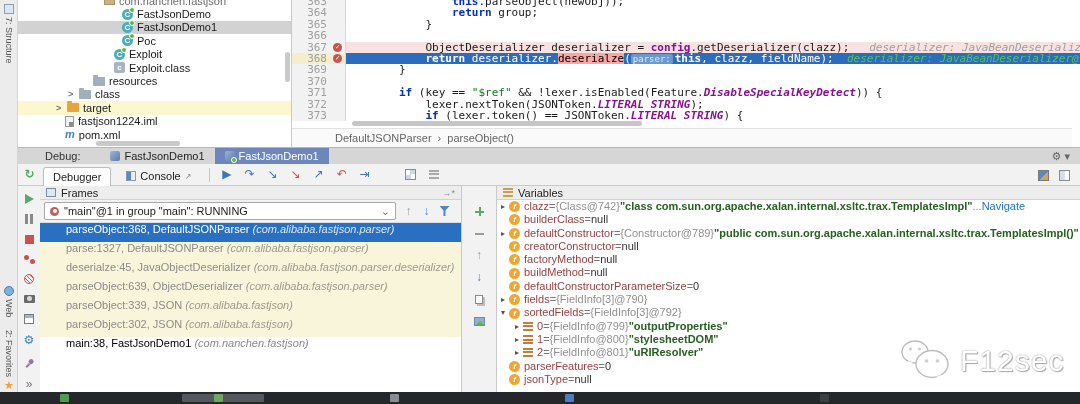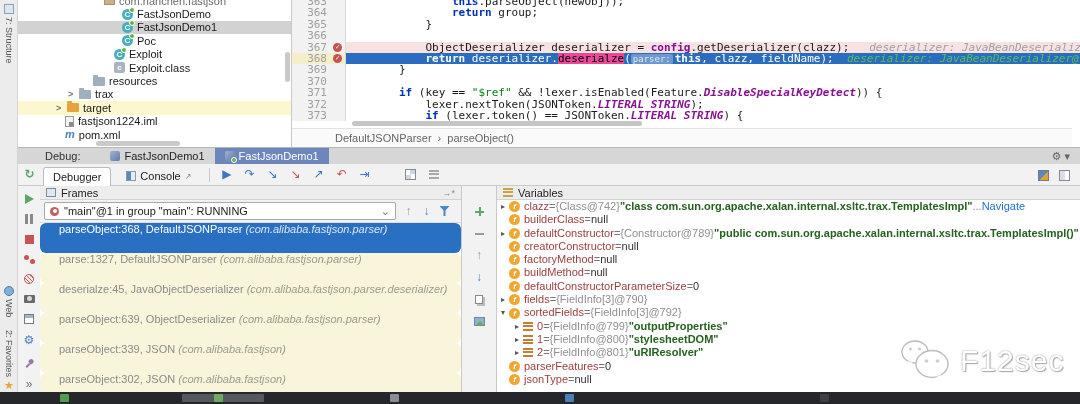--- a/index.html
+++ b/index.html
@@ -45,21 +45,21 @@
   .code { flex:1; overflow:hidden; }
   .L.brk .code { background:#f8e1e1; }
   .L.exec .code { background:#2a6dbf; color:#fff; }
   .t-kw { color:#0033b3; font-weight:bold; }
   .t-fld { color:#871094; font-weight:bold; }
   .t-str { color:#067d17; }
   .t-sf { color:#871094; font-style:italic; font-weight:bold; }
   .t-hint { color:#9aa0a6; font-style:italic; }
   .t-hintg { color:#55c05a; font-style:italic; }
   .L.exec .t-kw, .L.exec .t-pl { color:#fff; }
-  .t-hl { background:#ec4899; color:#000; }
+  .t-hl { background:#fca5a5; color:#000; }
   .t-chip { background:rgba(255,255,255,.3); color:#e8e8e8; border-radius:2px; font-size:9px; padding:0 2px; margin-right:2px; }
   .t-kwb { font-weight:bold; }
   .editor .hthumb { position:absolute; left:60px; top:121px; width:290px; height:5px; background:#c6c6c6; border-radius:3px; }
   .crumbs { position:absolute; left:0; right:8px; top:128px; height:19px; background:#fafafa; border-top:1px solid #e2e2e2; display:flex; align-items:center; gap:6px; padding-left:43px; color:#666; }
 
   
   .debug { position:absolute; left:0; top:147px; width:1080px; height:245px; background:#f2f2f2; border-top:1px solid #b6b6b6; }
   .dtabs { position:absolute; left:0; top:0; right:0; height:16px; background:#d6d6d6; display:flex; align-items:stretch; padding-left:45px; }
   .dlabel { align-self:center; margin-right:20px; color:#333; }
   .dtab { display:flex; align-items:center; gap:4px; padding:0 10px; color:#222; }
@@ -104,21 +104,21 @@
   .frames-ic { width:10px; height:9px; border:1px solid #7b8ba0; background:#dfe7f0; }
   .vars-ic { width:10px; height:9px; background:repeating-linear-gradient(#caa04c 0 2px,transparent 2px 3.5px); }
   .hide-ic { margin-left:auto; color:#8a8a8a; font-size:9px; }
 
   .frames { position:absolute; left:40px; top:0; width:422px; bottom:0; background:#fff; border-right:1px solid #c9c9c9; }
   .thread-row { height:23px; background:#f2f2f2; border-bottom:1px solid #ddd; display:flex; align-items:center; gap:5px; padding:0 4px; }
   .combo { flex:none; width:352px; height:18px; background:#fff; border:1px solid #a8a8a8; border-radius:2px; display:flex; align-items:center; gap:5px; padding:0 5px; }
   .thread-ic { width:9px; height:9px; border-radius:50%; background:#c0605c; position:relative; flex:none; }
   .thread-ic::after { content:""; position:absolute; left:2.5px; top:2.5px; width:4px; height:4px; border-radius:50%; background:#fff; }
   .combo .chev { margin-left:auto; color:#777; }
-  .frow { height:30px; line-height:13.6px; padding-left:19px; white-space:nowrap; overflow:hidden; color:#000;border-radius:6px; }
+  .frow { height:19px; line-height:13.6px; padding-left:26px; white-space:nowrap; overflow:hidden; color:#000; }
   .frow .pkg { font-style:italic; color:#8a8a8a; }
   .frow.lib { background:#f8f5da; color:#8b8b8b; } .frow.lib .pkg { color:#9b9b8f; }
   .frow.selected { background:#2a70c2; color:#fff; } .frow.selected .pkg { color:#d8e6f5; }
 
   .midstrip { position:absolute; left:462px; top:0; width:35px; bottom:0; background:#f2f2f2; border-right:1px solid #c9c9c9; display:flex; flex-direction:column; align-items:center; padding-top:18px; gap:7px; }
 
   .vars { position:absolute; left:497px; top:0; right:0; bottom:0; background:#fff; overflow:hidden; }
   .vrow { height:13.3px; line-height:13.3px; white-space:nowrap; overflow:hidden; display:flex; align-items:center; }
   .vrow .vch { width:12px; text-align:center; color:#535353; font-size:8px; flex:none; }
   .vrow.child { padding-left:14px; }
@@ -177,21 +177,21 @@
         <span class="ti ti-classfile">c</span>
         <span>Exploit.class</span>
       </div>
       <div class="trow" style="padding-left: 75px;">
         <span class="ti ti-folder"></span>
         <span>resources</span>
       </div>
       <div class="trow" style="padding-left: 50px;">
         <span class="tchev">&gt;</span>
         <span class="ti ti-folder"></span>
-        <span>trax</span>
+        <span>class</span>
       </div>
       <div class="trow hi" style="padding-left: 38px;">
         <span class="tchev">&gt;</span>
         <span class="ti ti-folder-ex"></span>
         <span>target</span>
       </div>
       <div class="trow" style="padding-left: 47px;">
         <span class="ti ti-iml"></span>
         <span>fastjson1224.iml</span>
       </div>

